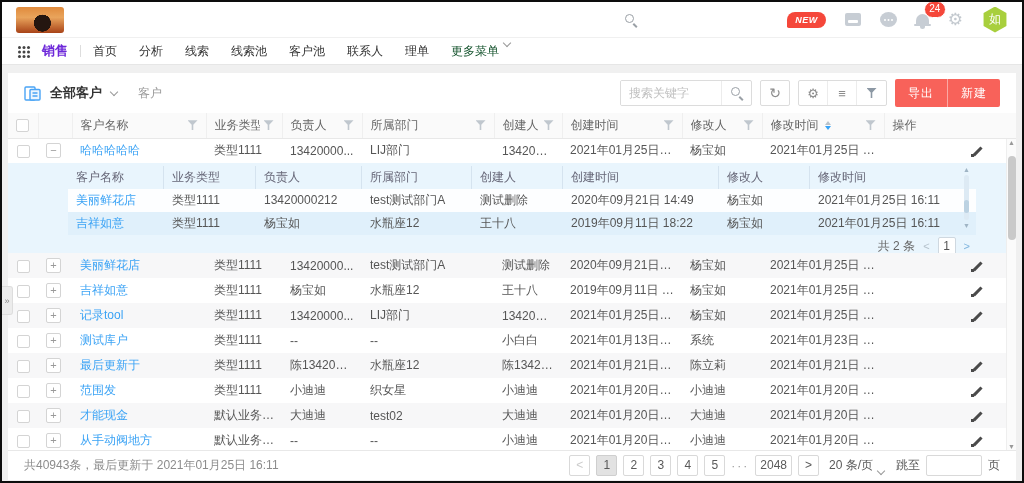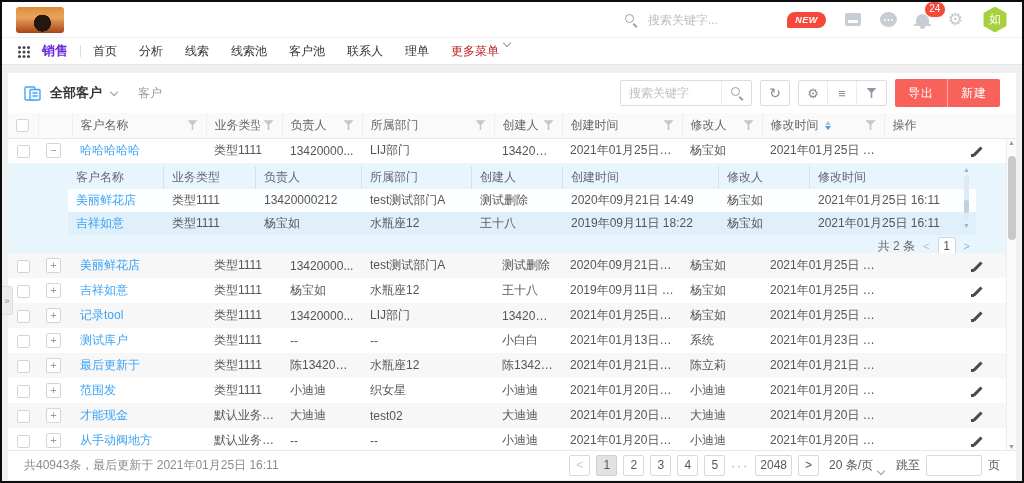--- a/index.html
+++ b/index.html
@@ -37,21 +37,21 @@
   .mag::after{content:"";position:absolute;left:10px;top:10px;width:5px;height:1.5px;background:#9aa0a6;transform:rotate(45deg);transform-origin:0 0}
 
   
   .navbar{height:27px;background:#fff;border-bottom:1px solid #e6e6e6;display:flex;align-items:center;gap:22px;padding:0 15px;font-size:12px;color:#333}
   .gridicon{width:13px;height:13px;position:relative;flex:0 0 auto}
   .gridicon::before{content:"";position:absolute;left:1px;top:1px;width:3px;height:3px;border-radius:50%;background:#444;
     box-shadow:4.5px 0 #444,9px 0 #444,0 4.5px #444,4.5px 4.5px #444,9px 4.5px #444,0 9px #444,4.5px 9px #444,9px 9px #444}
   .app-label{font-weight:bold;font-size:13px;color:#6d28d9;margin-left:-10px}
   .nav-divider{width:1px;height:12px;background:#ddd;margin:0 -10px}
   .nav-tab{cursor:pointer;white-space:nowrap}
-  .nav-more{color:#b91c1c;display:flex;align-items:flex-start;gap:5px}
+  .nav-more{color:#14532d;display:flex;align-items:flex-start;gap:5px}
   .chev{width:6px;height:6px;border-right:1.2px solid #999;border-bottom:1.2px solid #999;transform:rotate(45deg);display:inline-block;margin-top:-3px}
 
   
   .main{padding:8px 6px 0;height:calc(483px - 4px - 64px)}
   .card{background:#fff;height:100%;display:flex;flex-direction:column;position:relative}
   .viewbar{height:40px;flex:0 0 auto;display:flex;align-items:center;padding:0 16px;gap:9px}
   .viewicon{width:17px;height:15px;flex:0 0 auto}
   .view-label{font-size:13px;font-weight:bold;color:#333}
   .crumb{font-size:12px;color:#999;margin-left:12px}
   .vb-right{margin-left:auto;display:flex;align-items:center;gap:8px}
@@ -127,21 +127,20 @@
 </style>
 </head>
 <body>
 
 <div class="frame">
 
   <div class="topbar">
     <div class="logo"></div>
     <div class="top-search">
       <span class="mag"></span>
-      <input placeholder="搜索关键字..." style="">
     </div>
     <div class="top-icons">
       <span class="newbadge">NEW</span>
       <span class="mailic"></span>
       <span class="chatic"></span>
       <span class="bellwrap">
         <span class="bellic"></span>
         <span class="badge24">24</span>
       </span>
       <span class="gearic">⚙</span>

